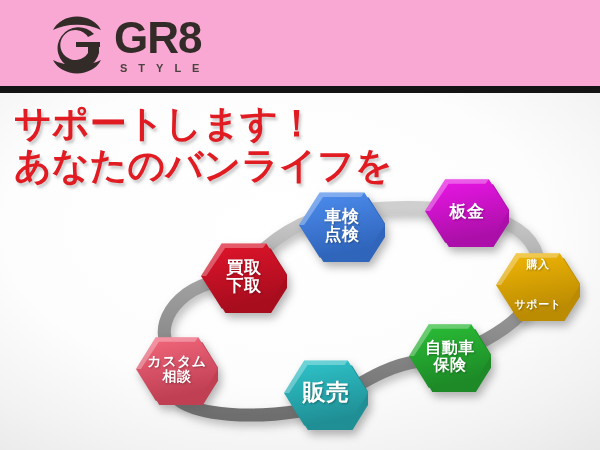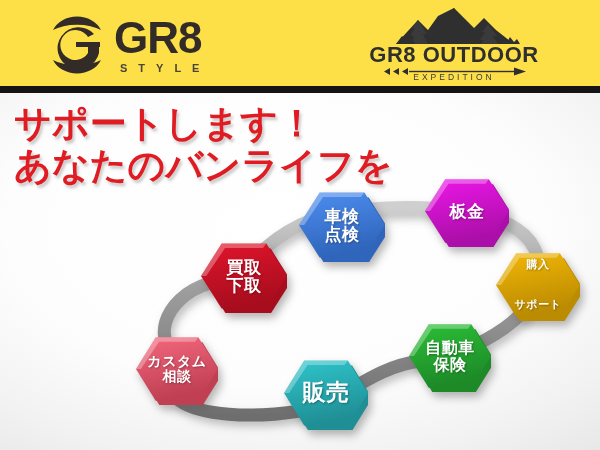--- a/index.html
+++ b/index.html
@@ -17,21 +17,21 @@
     height: 450px;
     overflow: hidden;
     background: #ffffff;
   }
 
   
   #header {
     position: absolute;
     left: 0; top: 0;
     width: 600px; height: 86px;
-    background: #fde047;
+    background: #f9a8d4;
   }
   #header-divider {
     position: absolute;
     left: 0; top: 86px;
     width: 600px; height: 7px;
     background: #141414;
   }
 
   
   #logo-gr8 {
@@ -186,39 +186,20 @@
       <svg id="gr8-mark" viewBox="0 0 58 58">
         <path d="M5,14 A26,22 0 0 1 53,14 A30,13 0 0 0 5,14 Z" fill="#332b27"></path>
         <path d="M5,44 A26,22 0 0 0 53,44 A30,13 0 0 1 5,44 Z" fill="#332b27"></path>
         <path d="M40,21 A15,15 0 1 0 40,37 L40,31 L29,31 L29,26 L51,26 L51,37 A21,21 0 1 1 46,18 Z" fill="#332b27"></path>
         <rect x="28" y="26" width="24" height="5" fill="#332b27"></rect>
       </svg>
       <div id="gr8-wordmark">GR8</div>
       <div id="gr8-style-sub">STYLE</div>
     </div>
 
-    <div id="logo-outdoor">
-      <svg id="outdoor-mountains" viewBox="0 0 134 38">
-        <path d="M8,38 L30,14 L40,24 L50,10 L66,2 L86,22 L96,12 L108,24 L126,38 Z" fill="#2f2f2f"></path>
-        <path d="M66,2 L52,16 L57,16 L50,26 L58,26 L52,38 L80,38 L72,24 L78,24 Z" fill="#2f2f2f"></path>
-        <path d="M30,14 L24,22 L27,22 L22,30 L26,30 L22,38 L40,38 L35,28 L39,28 Z" fill="#3a3a3a"></path>
-        <path d="M100,18 L94,26 L97,26 L92,34 L96,34 L93,38 L110,38 L105,30 L109,30 Z" fill="#3a3a3a"></path>
-        <path d="M8,38 L14,30 L17,33 L22,27 L27,38 Z" fill="#2f2f2f"></path>
-        <path d="M118,38 L122,31 L126,36 L129,33 L132,38 Z" fill="#2f2f2f"></path>
-      </svg>
-      <div id="outdoor-wordmark">GR8 OUTDOOR</div>
-      <svg id="outdoor-rule" viewBox="0 0 156 11">
-        <path d="M8,5.5 L14,2 L14,9 Z" fill="#2f2f2f"></path>
-        <path d="M17,5.5 L23,2 L23,9 Z" fill="#2f2f2f"></path>
-        <path d="M26,5.5 L32,2 L32,9 Z" fill="#2f2f2f"></path>
-        <rect x="33" y="4.8" width="108" height="1.4" fill="#2f2f2f"></rect>
-        <path d="M150,5.5 L138,1.5 L138,9.5 Z" fill="#2f2f2f"></path>
-      </svg>
-      <div id="outdoor-sub">EXPEDITION</div>
-    </div>
   </div>
 
   <div id="header-divider"></div>
 
   <div id="main">
 
     <div id="headline">
       <div class="headline-line second">サポートします！</div>
       <div class="headline-line">あなたのバンライフを</div>
     </div>

